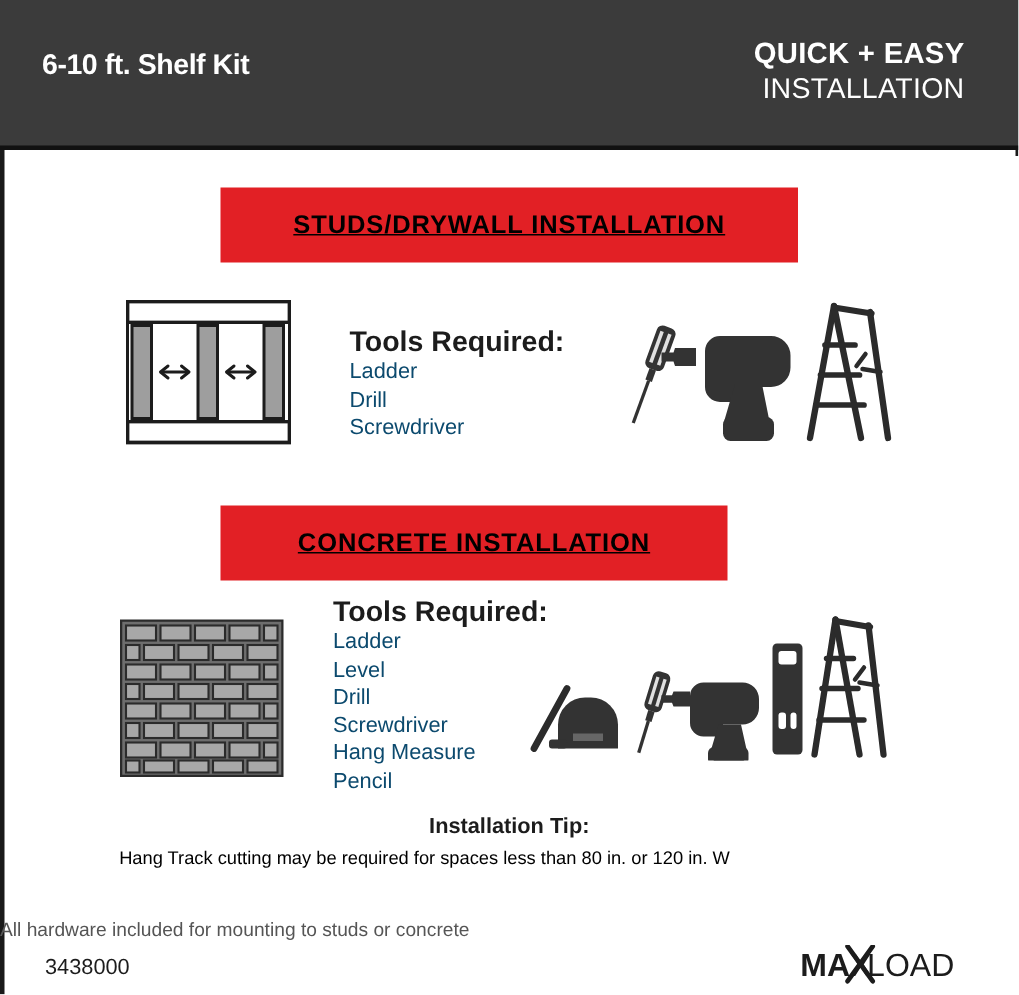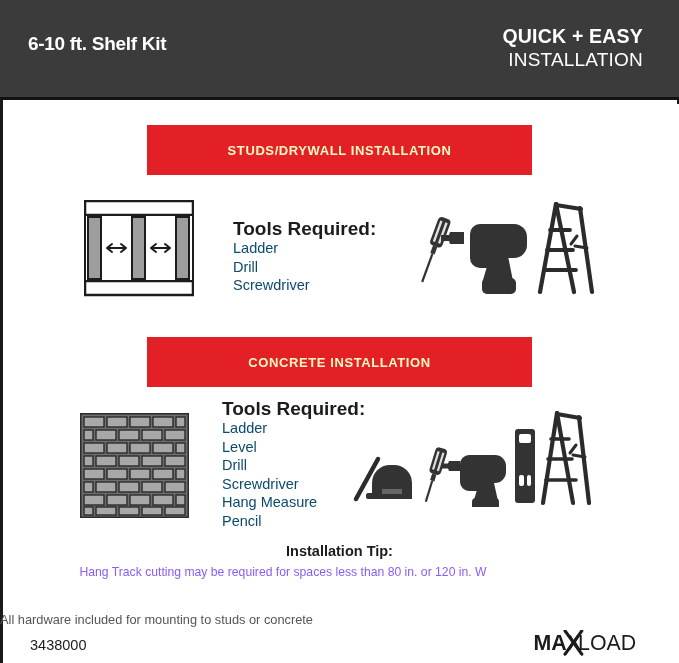--- a/index.html
+++ b/index.html
@@ -76,27 +76,28 @@
 
   
   .banner {
     position: absolute;
     background: #e22025;
     display: flex;
     align-items: center;
     justify-content: center;
   }
   .banner-label {
-    color: #fef9c3;
-    font-size: 13px;
+    color: #000000;
+    font-size: 17px;
     font-weight: bold;
     letter-spacing: 0.6px;
+    text-decoration: underline;
   }
   #banner-studs  { left: 147px; top: 125px; width: 385px; height: 50px; }
-  #banner-concrete { left: 147px; top: 337px; width: 385px; height: 50px; justify-content: center; }
+  #banner-concrete { left: 147px; top: 337px; width: 338px; height: 50px; justify-content: center; }
 
   
   .tools-block { position: absolute; }
   .tools-heading {
     font-size: 19px;
     font-weight: bold;
     color: #1c1c1c;
     line-height: 19px;
     margin-bottom: 1px;
   }
@@ -137,21 +138,21 @@
     font-size: 14.5px;
     font-weight: bold;
     color: #1c1c1c;
   }
   .tip-body {
     position: absolute;
     left: 0; top: 565px;
     width: 566px;
     text-align: center;
     font-size: 12.2px;
-    color: #8b5cf6;
+    color: #000000;
   }
   .hardware-note {
     position: absolute;
     left: 0; top: 612px;
     width: 620px;
     text-align: left;
     font-size: 12.8px;
     color: #555555;
   }
 

